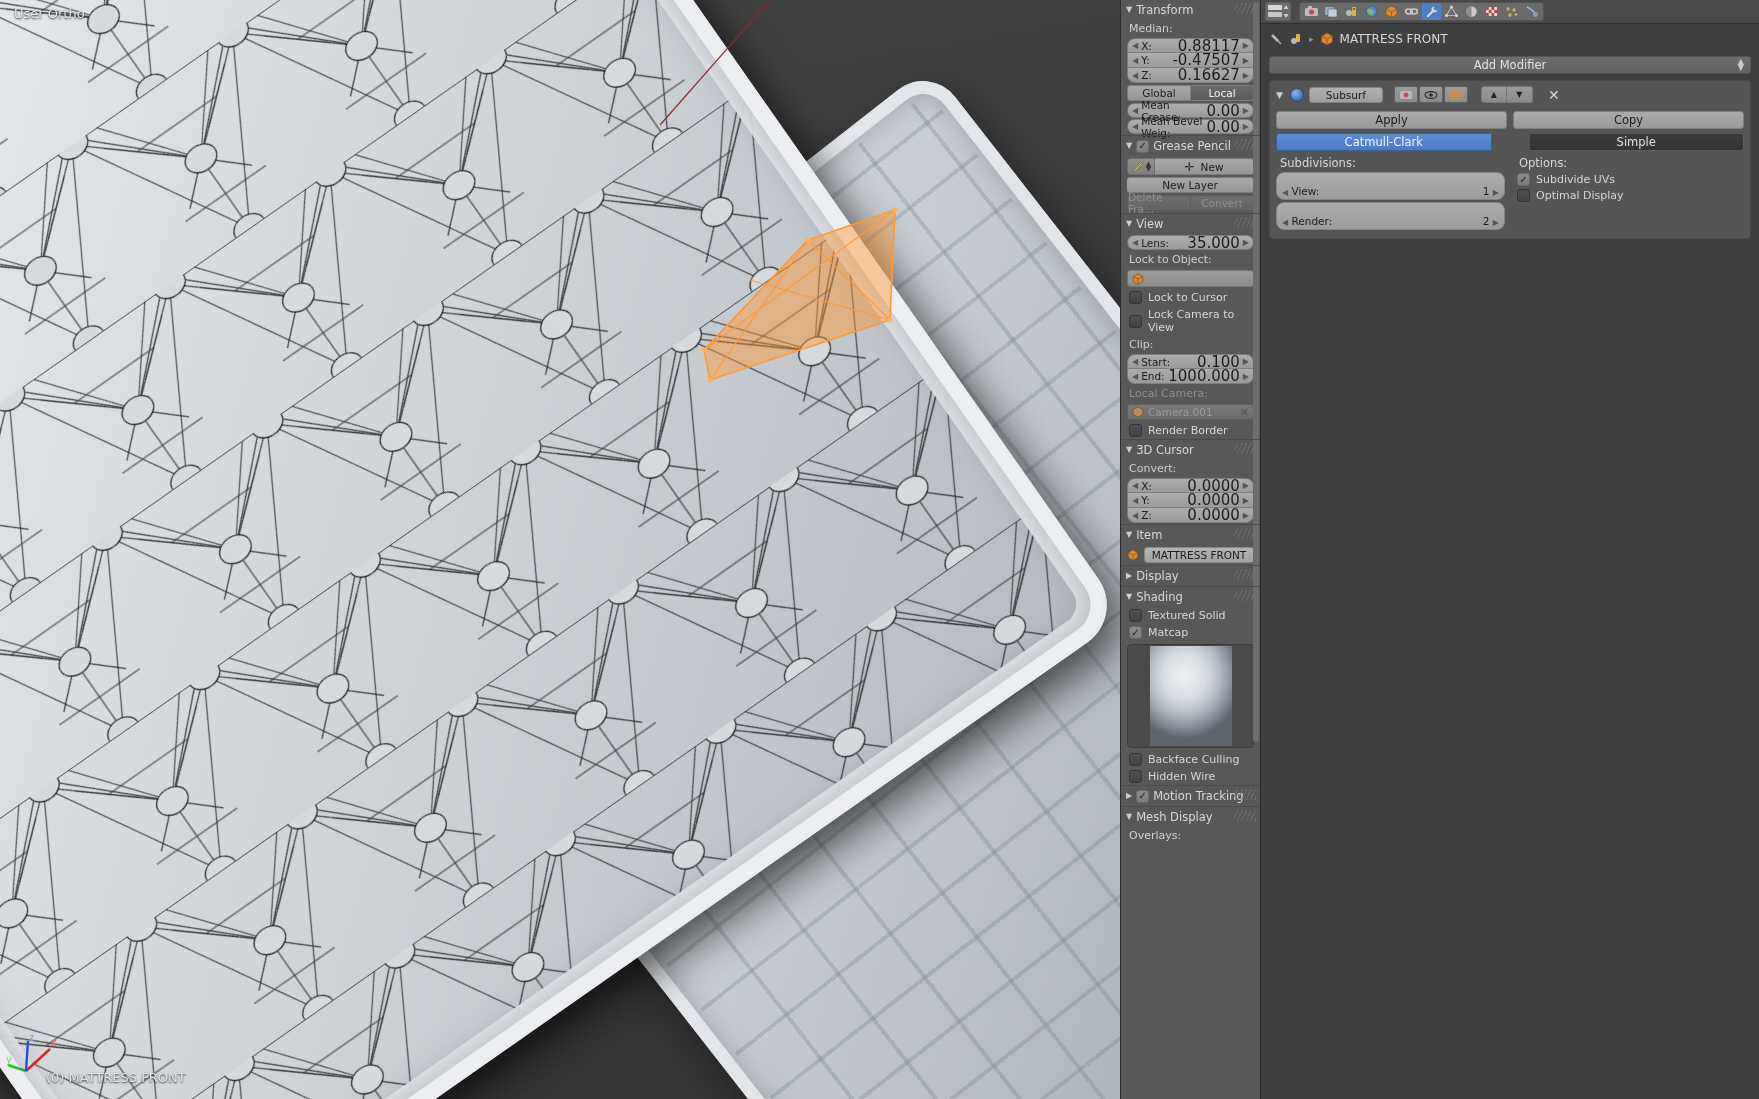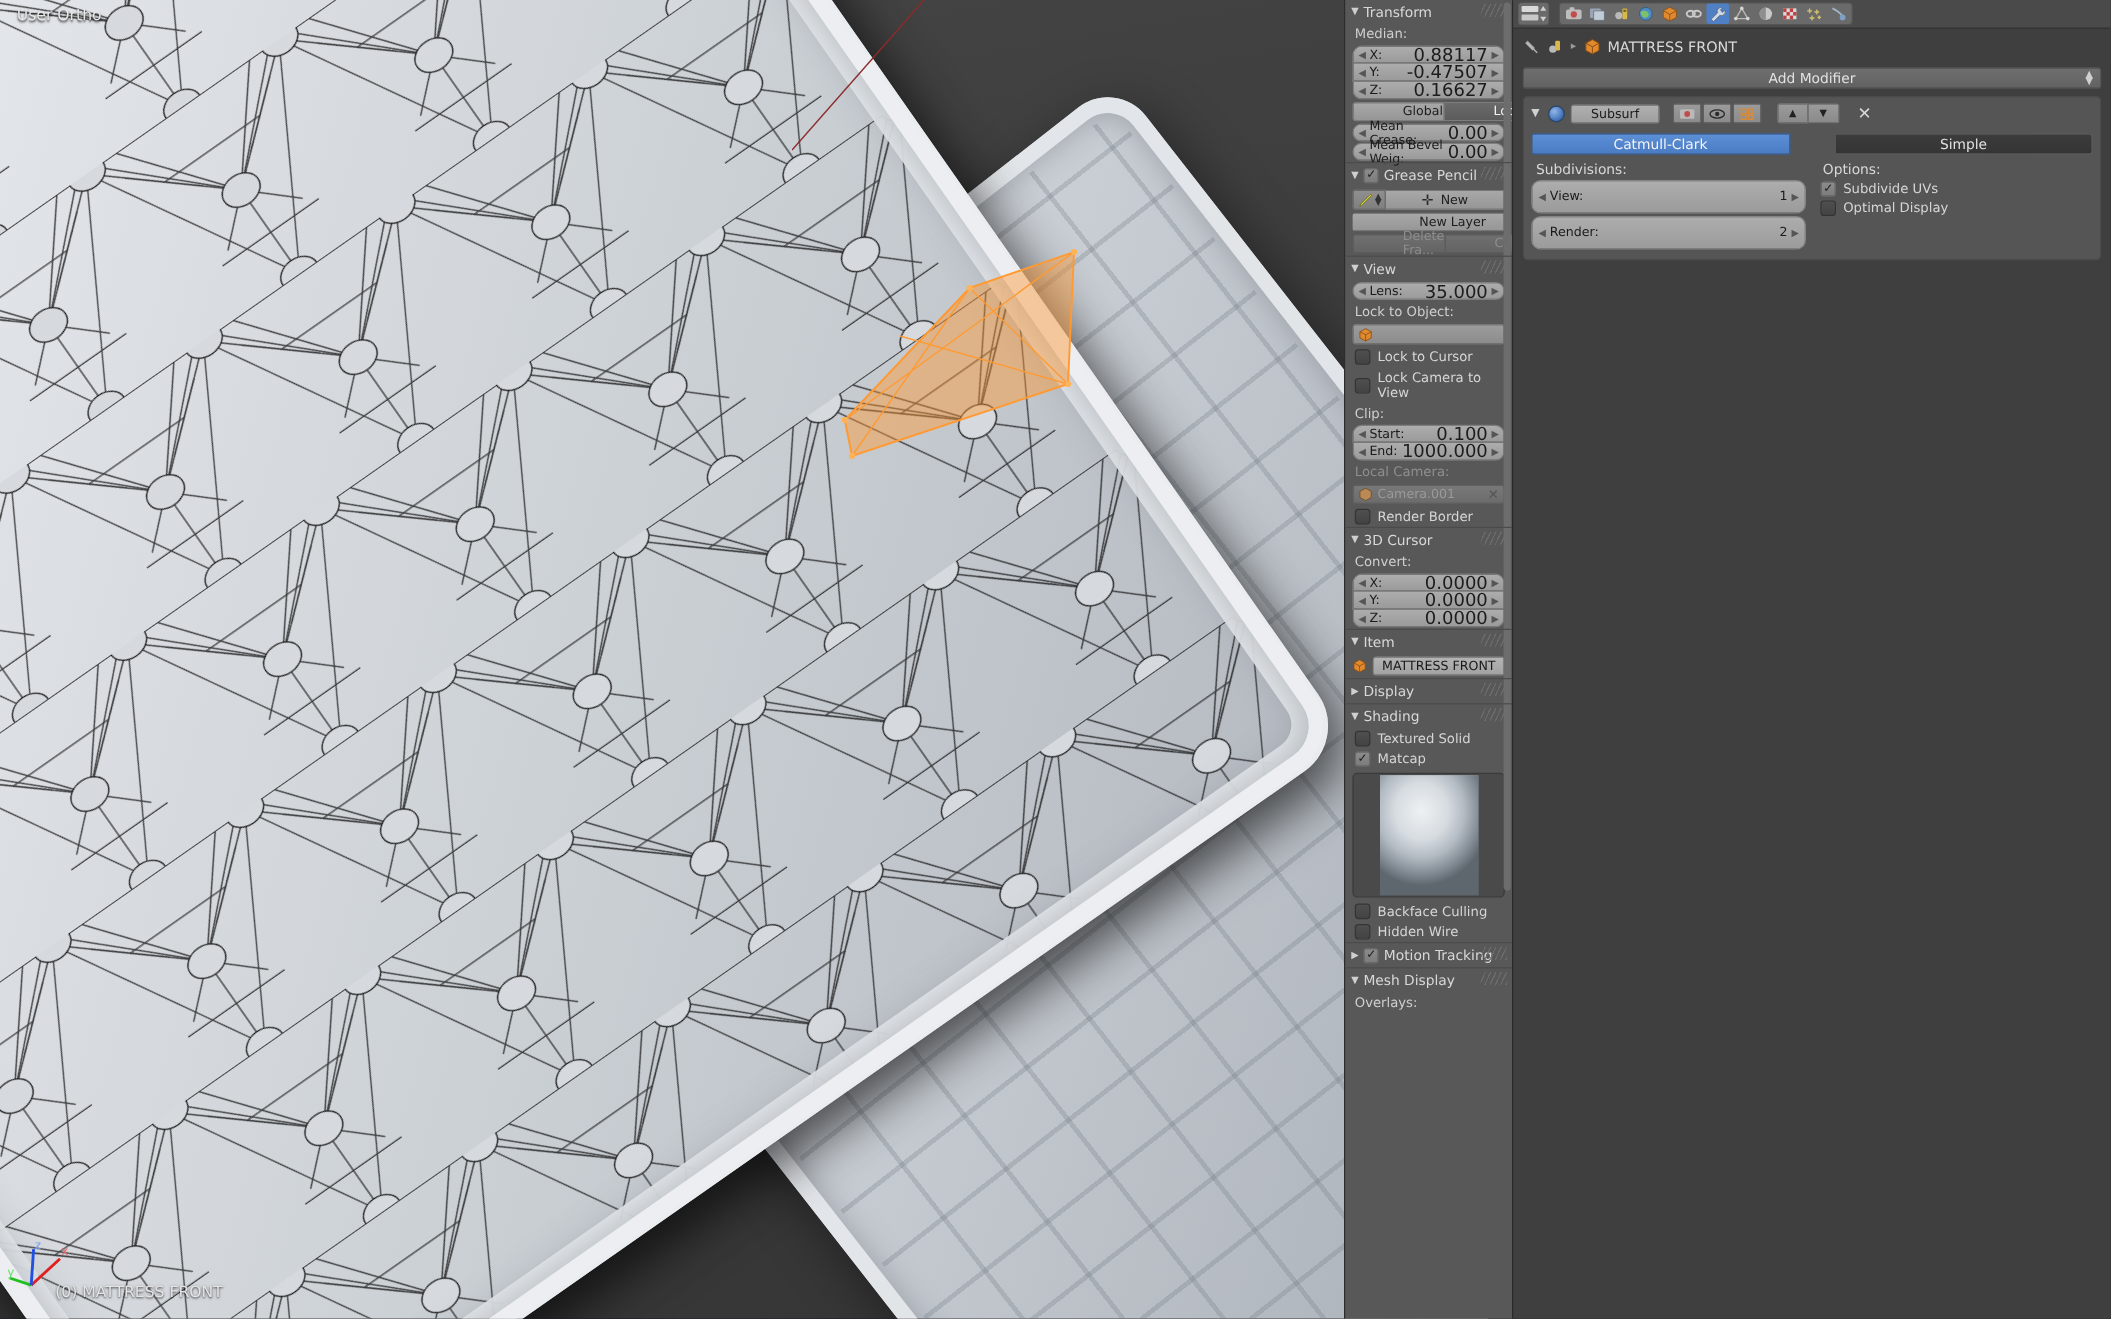--- a/index.html
+++ b/index.html
@@ -105,21 +105,21 @@
   .num-row.group-mid{ border-radius:0; margin-top:0; margin-bottom:0; border-top:none;}
   .num-row.group-bot{ border-radius:0 0 8px 8px; margin-top:0; border-top:none;}
   .num-row .lab{ display:flex; align-items:center; gap:3px;}
   .arrow{ color:#555; font-size:8px; }
   .num-row .val{ font-size:15px; }
 
   .btn-pair{ display:flex; margin:2px 6px; gap:0; }
   .btn{
     flex:1; height:16px; display:flex; align-items:center; justify-content:center;
     background:linear-gradient(#a8a8a8,#969696); border:1px solid #7d7d7d;
-    color:#1d1d1d; font-size:10.5px;padding-left:41px;
+    color:#1d1d1d; font-size:10.5px;
   }
   .btn:first-child{ border-radius:3px 0 0 3px; }
   .btn:last-child{ border-radius:0 3px 3px 0; border-left:none;}
   .btn.active{ background:linear-gradient(#6a6a6a,#5c5c5c); color:#f2f2f2; }
   .btn.wide{ border-radius:3px; }
   .btn.disabled{ background:linear-gradient(#6f6f6f,#646464); color:#8d8d8d; border-color:#5c5c5c;}
 
   .chk-row{ display:flex; align-items:center; gap:6px; padding:2px 8px; }
   .chk{
     width:13px; height:13px; border-radius:3px; flex:none;
@@ -261,21 +261,21 @@
   .seg.on{ background:linear-gradient(#5b8fd6,#4a7cc4); color:#f3f3f3;
            border-color:#3a6099; border-radius:3px 0 0 3px;}
   .seg.off{ background:linear-gradient(#3c3c3c,#343434); color:#e0e0e0;
             border-radius:0 3px 3px 0; border-left:none;}
   .two-col{ display:flex; gap:10px; margin:3px 2px 0 2px; }
   .col{ flex:1; }
   .col-title{ color:#d8d8d8; font-size:11.5px; margin:1px 0 2px 4px; }
   .mod-num{
     height:28px; border-radius:8px; margin-bottom:2px;
     background:linear-gradient(#adadad,#9b9b9b); border:1px solid #858585;
-    display:flex; align-items:center; justify-content:space-between;
+    display:flex; justify-content:space-between;
     padding:12px 5px; color:#1b1b1b; font-size:10.5px;
   }
 </style>
 </head>
 <body>
 
 <div class="app">
 
   <div class="viewport">
     <div class="vp-bg"></div>
@@ -756,20 +756,24 @@
           </div>
         </div>
         <div class="arr-group">
           <div class="arrbtn">▲</div>
           <div class="arrbtn">▼</div>
         </div>
         <span class="xclose">✕</span>
       </div>
 
       <div class="mod-body">
+        <div class="mod-btn-row">
+          <div class="mod-btn">Apply</div>
+          <div class="mod-btn">Copy</div>
+        </div>
         <div class="seg-row">
           <div class="seg on">Catmull-Clark</div>
           <div class="seg off">Simple</div>
         </div>
         <div class="two-col">
           <div class="col">
             <div class="col-title">Subdivisions:</div>
             <div class="mod-num">
               <span class="lab"><span class="arrow">◀</span>
                 <span>View:</span></span>

